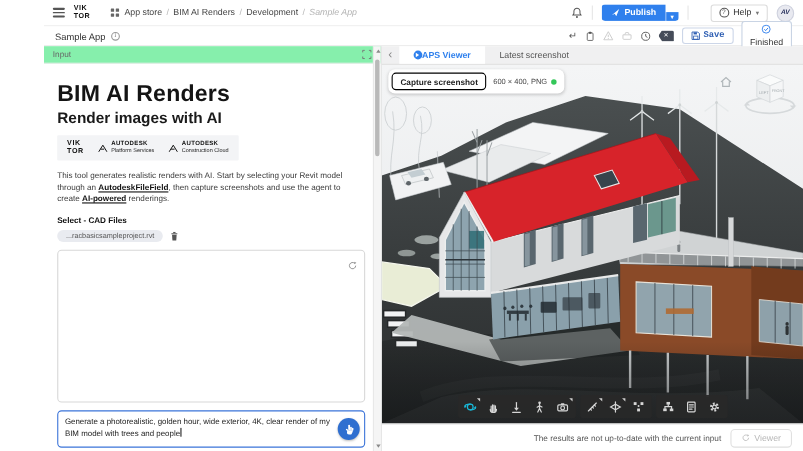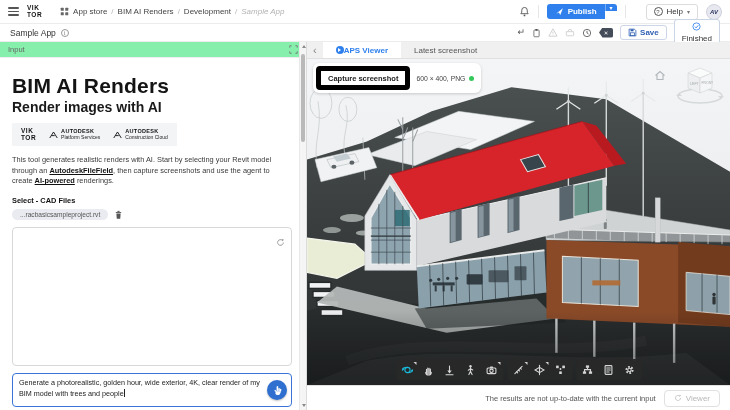--- a/index.html
+++ b/index.html
@@ -1,49 +1,49 @@
 <!DOCTYPE html>
 <html><head>
 <meta charset="utf-8">
 <style>
   * { margin:0; padding:0; box-sizing:border-box; }
   html,body { background:#fff; }
   body { font-family:"Liberation Sans", sans-serif; }
-  .app { width:730px; height:410px; position:relative; background:#fff; outline:1px solid #c9c9c9; overflow:hidden; display:flex; flex-direction:column; }
+  .app { width:730px; height:410px; position:relative; background:#fff; outline:1px solid #c9c9c9; overflow:hidden; display:flex; flex-direction:column;padding-left:40px; }
 
   
   .topbar { height:24px; flex:0 0 24px; display:flex; align-items:center; gap:8px; padding:0 8px; border-bottom:1px solid #ececec; background:#fff; }
   .hamburger { width:11px; display:flex; flex-direction:column; gap:2px; cursor:pointer; }
   .hamburger span { height:1.4px; background:#555; border-radius:1px; }
   .vlogo { display:flex; flex-direction:column; line-height:1; font-weight:800; font-size:6.5px; letter-spacing:.5px; color:#111; }
   .crumbs { display:flex; align-items:center; gap:4px; font-size:8px; color:#444; margin-left:10px; }
   .crumbs .sep { color:#b5b5b5; }
   .crumbs .last { color:#b3b3b3; font-style:italic; }
   .crumb { cursor:pointer; }
   .spacer { flex:1; }
   .vdiv { width:1px; height:13px; background:#e6e6e6; }
   .bell { display:flex; align-items:center; cursor:pointer; }
-  .btn-publish { display:flex; align-items:flex-start; cursor:pointer; border-radius:3px; overflow:hidden; }
+  .btn-publish { display:flex; align-items:flex-end; cursor:pointer; border-radius:3px; overflow:hidden; }
   .btn-publish .main { background:#2f80ed; color:#fff; font-size:8px; font-weight:700; display:flex; align-items:center; gap:4px; padding:3px 8px; }
   .btn-publish .caret { background:#2f80ed; border-left:1px solid rgba(255,255,255,.35); color:#fff; font-size:6px; display:flex; align-items:center; padding:0 4px; }
   .btn-help { display:flex; align-items:center; gap:4px; border:1px solid #dcdcdc; border-radius:3px; padding:2.5px 7px; font-size:8px; color:#333; cursor:pointer; background:#fff;margin-left:12px; }
   .qmark { width:9px; height:9px; border:1px solid #555; border-radius:50%; font-size:6px; display:flex; align-items:center; justify-content:center; color:#555; }
   .caret-g { font-size:6px; color:#777; }
   .avatar { width:16px; height:16px; border-radius:50%; background:#e8e9f0; border:1px solid #cfd2de; color:#2c3560; font-size:6px; font-style:italic; font-weight:700; display:flex; align-items:center; justify-content:center; cursor:pointer; }
 
   
   .appbar { height:18px; flex:0 0 18px; display:flex; align-items:center; gap:5px; padding:0 10px; border-bottom:1px solid #ececec; background:#fff; }
   .appname { font-size:8.5px; color:#333; }
   .iinfo { width:8px; height:8px; border:1px solid #999; border-radius:50%; font-size:5.5px; color:#777; display:flex; align-items:center; justify-content:center; font-family:"Liberation Serif",serif; }
   .abar-icons { display:flex; align-items:center; gap:7px; }
   .aicon { display:flex; align-items:center; cursor:pointer; color:#555; font-size:9px; line-height:1; }
   .aicon.dis { color:#cccccc; }
   .kbdx { width:14px; height:10px; background:#454c59; color:#fff; font-size:5.5px; display:flex; align-items:center; justify-content:center; border-radius:2px; clip-path:polygon(24% 0,100% 0,100% 100%,24% 100%,0 50%); cursor:pointer; }
   .btn-save, .btn-finished { display:flex; align-items:center; gap:3px; border:1px solid #ccd6e8; background:#fff; border-radius:3px; padding:2px 7px; font-size:8px; cursor:pointer; }
-  .btn-save { color:#2f5fb3; font-weight:600; }
+  .btn-save { color:#2f5fb3; font-weight:600;font-family:Liberation Mono, monospace; }
   .btn-finished { color:#333; border-color:#c9d4e4;flex-direction:column; }
 
   
   .content { flex:1; display:flex; min-height:0; }
 
   
   .lpanel { width:307px; flex:0 0 307px; border-right:1px solid #dcdcdc; display:flex; flex-direction:column; position:relative; background:#fff; }
   .phead { height:16px; flex:0 0 16px; background:#86efac; border-bottom:1px solid #eeeeee; display:flex; align-items:center; padding:0 8px; font-size:7.5px; color:#666; }
   .pbody { flex:1; padding:6px 14px 6px 12px; overflow:hidden; position:relative; }
   .pbody h1 { font-size:21px; font-weight:800; color:#141414; margin:10px 0 1px; letter-spacing:.2px; }
@@ -75,21 +75,21 @@
   .tabbar { height:17px; flex:0 0 17px; background:#f0f0f1; border-bottom:1px solid #e0e0e0; display:flex; align-items:stretch; }
   .chev { display:flex; align-items:center; padding:0 6px; color:#888; font-size:11px; cursor:pointer; }
   .tab { display:flex; align-items:center; gap:0; padding:0 13px; font-size:8px; color:#555; cursor:pointer; }
   .tab.active { background:#fff; color:#2f80ed; font-weight:700; }
   .aps-dot { width:8px; height:8px; border-radius:50%; background:#2f80ed; display:flex; align-items:center; justify-content:center; }
   .aps-dot i { display:block; width:0; height:0; border-top:2px solid transparent; border-bottom:2px solid transparent; border-left:3.5px solid #fff; }
 
   .viewer { flex:1; position:relative; min-height:0; overflow:hidden; background:#e9ebec; }
   .viewer > svg.scene { position:absolute; inset:0; width:100%; height:100%; }
   .capcard { position:absolute; top:4px; left:6px; background:#fff; border-radius:6px; box-shadow:0 1px 3px rgba(0,0,0,.18); display:flex; align-items:center; gap:6px; padding:3px 7px 3px 3px; }
-  .capbtn { border:5px solid #000000; border-radius:4px; background:#fff; font-size:7.5px; font-weight:700; color:#222; padding:2.5px 7px; cursor:pointer; }
+  .capbtn { border:1px solid #000000; border-radius:4px; background:#fff; font-size:7.5px; font-weight:700; color:#222; padding:2.5px 7px; cursor:pointer; }
   .res { font-size:6.8px; color:#444; display:flex; align-items:center; gap:4px; }
   .gdot { width:5px; height:5px; border-radius:50%; background:#34c759; }
   .homeicon { position:absolute; top:8px; right:64px; cursor:pointer; opacity:.75; }
   .viewcube { position:absolute; top:4px; right:4px; cursor:pointer; opacity:.9; }
 
   .vtoolbar { position:absolute; bottom:5px; left:50%; transform:translateX(-50%); display:flex; gap:4px; }
   .vgroup { background:rgba(40,40,40,.95); border-radius:2px; display:flex; padding:1px; }
   .vbtn { width:21px; height:19px; display:flex; align-items:center; justify-content:center; cursor:pointer; position:relative; }
   .vbtn svg { width:12px; height:12px; }
   .vbtn .g { stroke:#d6d6d6; fill:none; stroke-width:1.1; stroke-linecap:round; }

